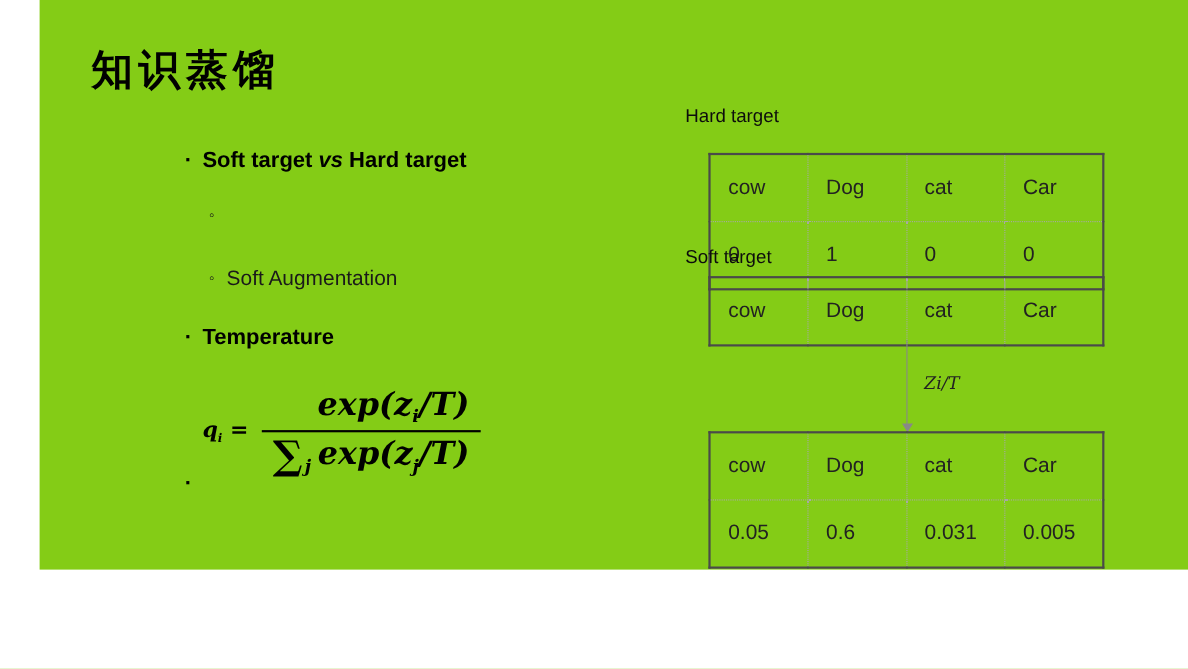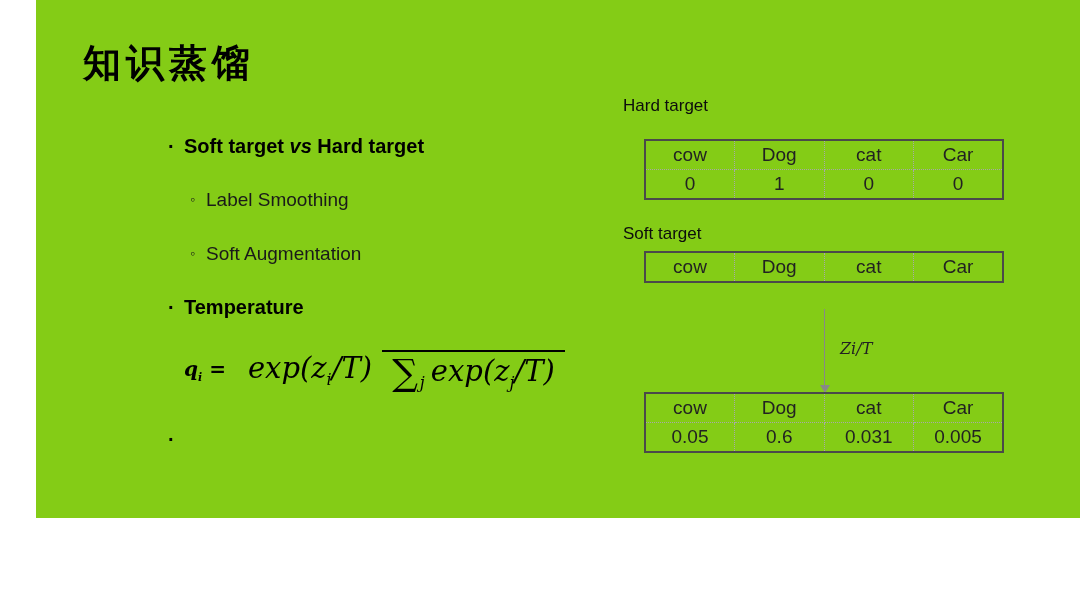--- a/index.html
+++ b/index.html
@@ -35,38 +35,38 @@
   
   .formula{
     position:absolute;left:148px;top:350px;
     display:flex;align-items:center;
     font-family:"DejaVu Serif","Liberation Serif",serif;
     font-style:italic;color:#000;
   }
   .formula sub{font-size:0.55em;font-style:italic;}
   .f-lhs{font-size:20px;margin-right:12px;font-weight:bold;}
   .f-eq{font-style:normal;}
-  .frac{display:inline-flex;flex-direction:row;align-items:flex-end;}
+  .frac{display:inline-flex;flex-direction:column;align-items:flex-end;font-weight:bold;}
   .frac .num{font-size:29px;padding:0 10px 3px;}
   .frac .den{font-size:29px;border-top:2px solid #000;padding:2px 10px 0;display:flex;align-items:center;}
   .sum{font-size:36px;font-style:normal;line-height:1;margin-right:2px;}
   .sum-sub{font-size:16px;position:relative;top:10px;margin-right:6px;}
   
   .tbl-label{position:absolute;font-size:17px;color:#0d0d0d;}
   .lbl-hard{left:587px;top:96px;}
   .lbl-soft{left:587px;top:224px;}
   .dtable{
     position:absolute;left:608px;width:360px;
     border-collapse:collapse;table-layout:fixed;
     font-size:19px;color:#222;
   }
   .dtable td{
     border:1px dotted #a8a8a8;
-    text-align:center;vertical-align:middle;
-    height:28px;padding:0;
+    text-align:left;vertical-align:middle;
+    height:28px;padding:16px;
   }
   .dtable{border:2px solid #4a4a4a;}
   .t-hard{top:139px;}
   .t-soft{top:251px;}
   .t-temp{top:392px;}
   
   .arrow-line{
     position:absolute;left:788px;top:309px;
     width:1px;height:77px;background:#888;
   }
@@ -100,21 +100,20 @@
 
   <div class="title">知识蒸馏</div>
 
   <div class="bullet b-l1 b1">
     <span class="marker">·</span>
     <span><span>Soft target </span><span class="vs-italic">vs</span><span> Hard target</span></span>
   </div>
 
   <div class="bullet b-l2 sub1">
     <span class="marker">◦</span>
-    <span>Label Smoothing</span>
   </div>
 
   <div class="bullet b-l2 sub2">
     <span class="marker">◦</span>
     <span>Soft Augmentation</span>
   </div>
 
   <div class="bullet b-l1 b2">
     <span class="marker">·</span>
     <span>Temperature</span>

